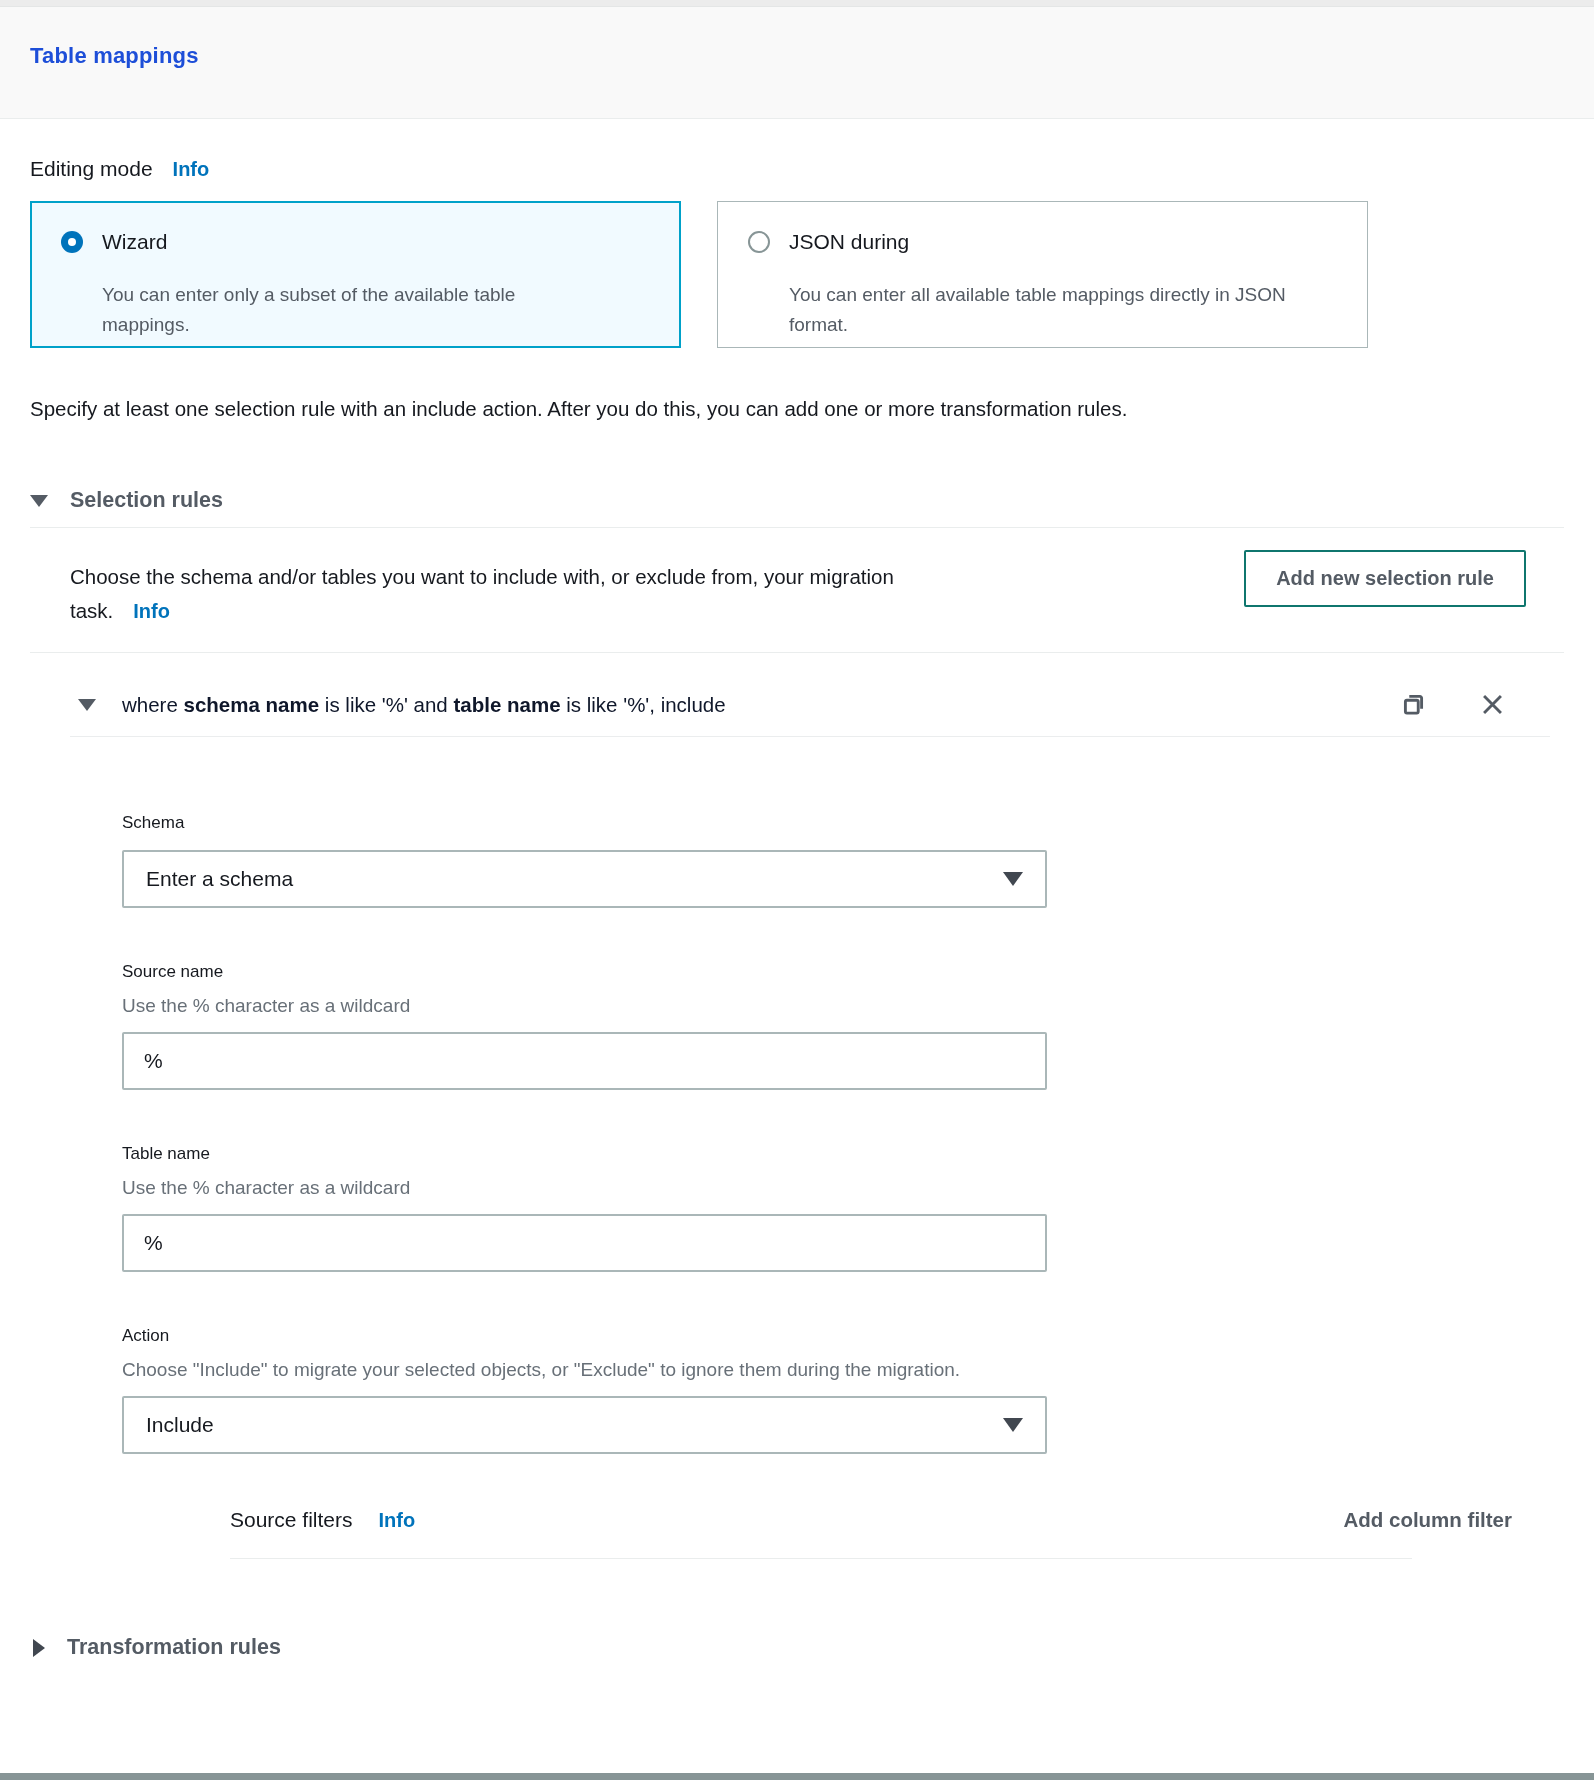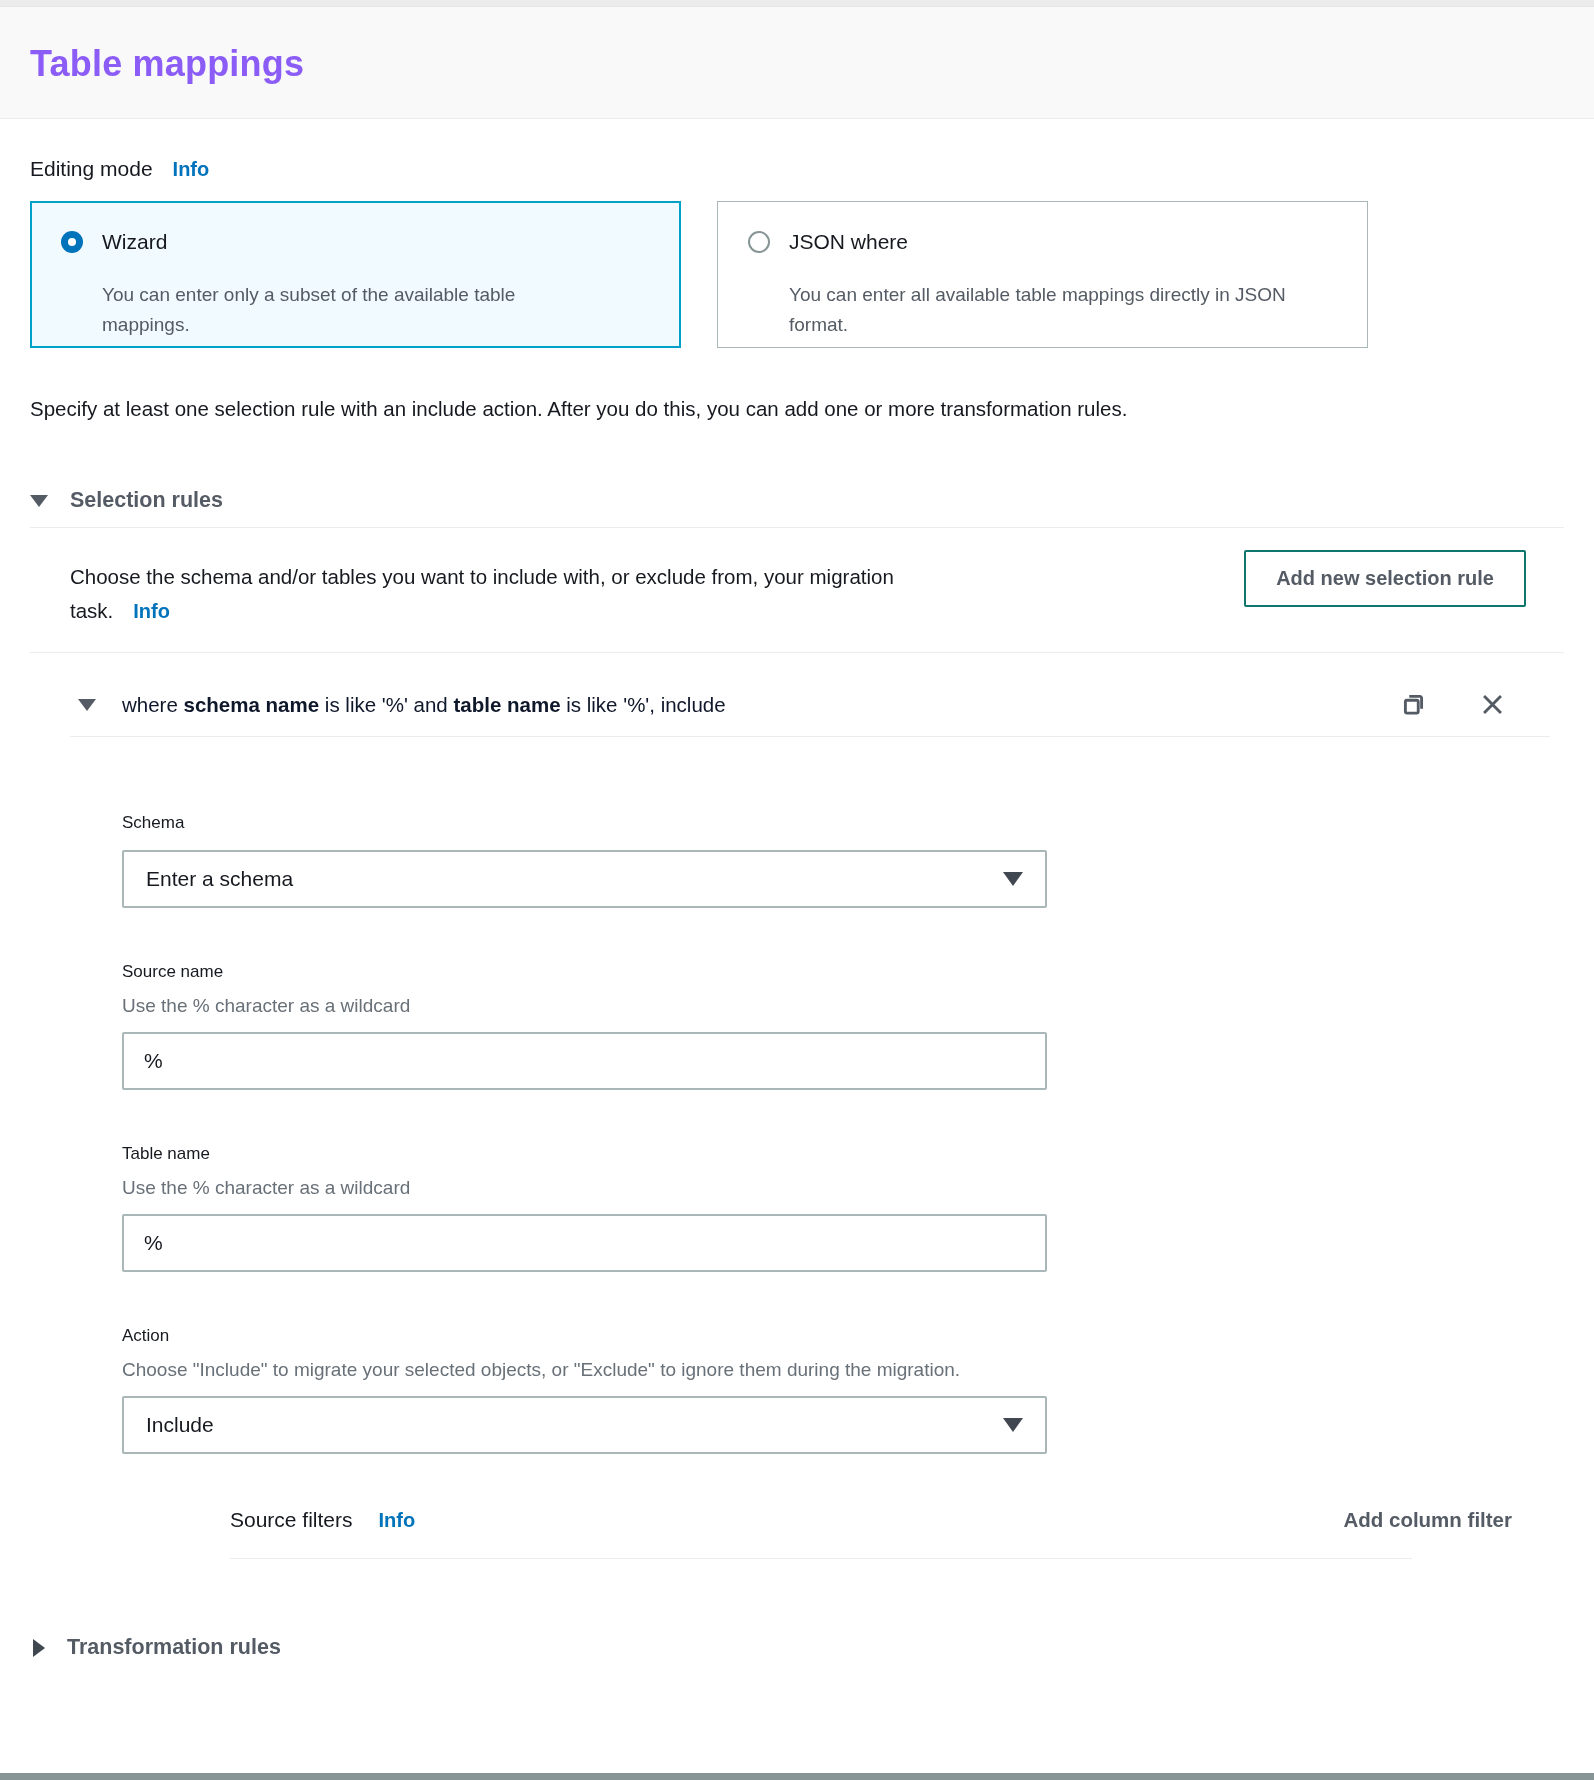--- a/index.html
+++ b/index.html
@@ -10,21 +10,21 @@
     color: #16191f;
     position: relative;
   }
   .top-strip { height: 7px; background: #ececec; border-bottom: 1px solid #e4e6e6; }
   .page-header {
     background: #f9f9f9;
     height: 112px;
     border-bottom: 1px solid #eaeded;
     padding: 36px 0 0 30px;
   }
-  .page-title { font-size: 36px; font-weight: 700; color: #8b5cf6; letter-spacing: .2px; }
+  .page-title { font-size: 22px; font-weight: 700; color: #1d4ed8; letter-spacing: .2px; }
   .content { padding: 0 30px; }
 
   
   .editing-row { margin-top: 38px; display: flex; align-items: baseline; gap: 20px; }
   .field-heading { font-size: 21px; color: #16191f; }
   .info-link { font-size: 20px; font-weight: 700; color: #0073bb; cursor: pointer; text-decoration: none; }
 
   
   .cards { margin-top: 20px; display: flex; gap: 36px; }
   .radio-card {
@@ -126,21 +126,21 @@
     <div class="radio-card selected">
       <span class="radio-outer checked"></span>
       <div class="radio-texts">
         <div class="radio-label">Wizard</div>
         <div class="radio-desc">You can enter only a subset of the available table mappings.</div>
       </div>
     </div>
     <div class="radio-card">
       <span class="radio-outer"></span>
       <div class="radio-texts">
-        <div class="radio-label">JSON where</div>
+        <div class="radio-label">JSON during</div>
         <div class="radio-desc">You can enter all available table mappings directly in JSON format.</div>
       </div>
     </div>
   </div>
 
   <p class="intro">Specify at least one selection rule with an include action. After you do this, you can add one or more transformation rules.</p>
 
   <div class="section-header">
     <span class="tri-down"></span>
     <span class="title">Selection rules</span>

